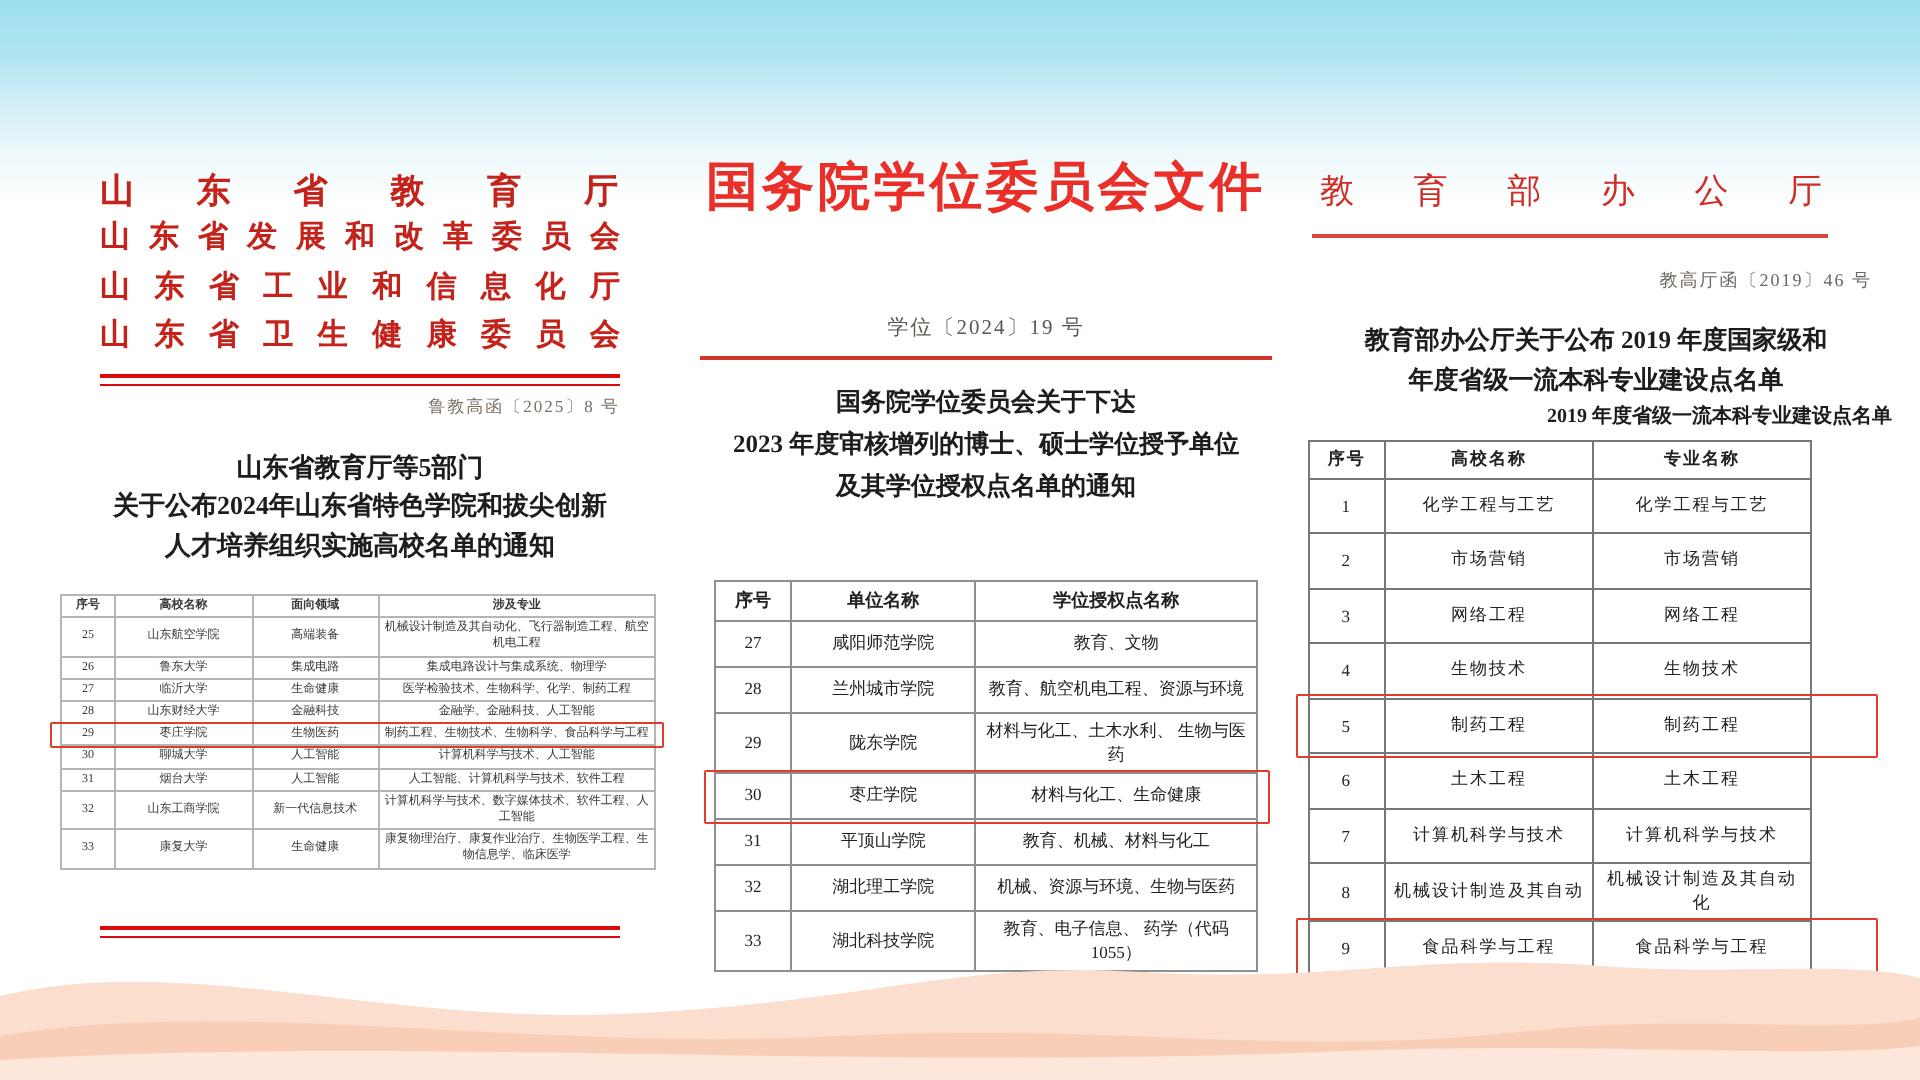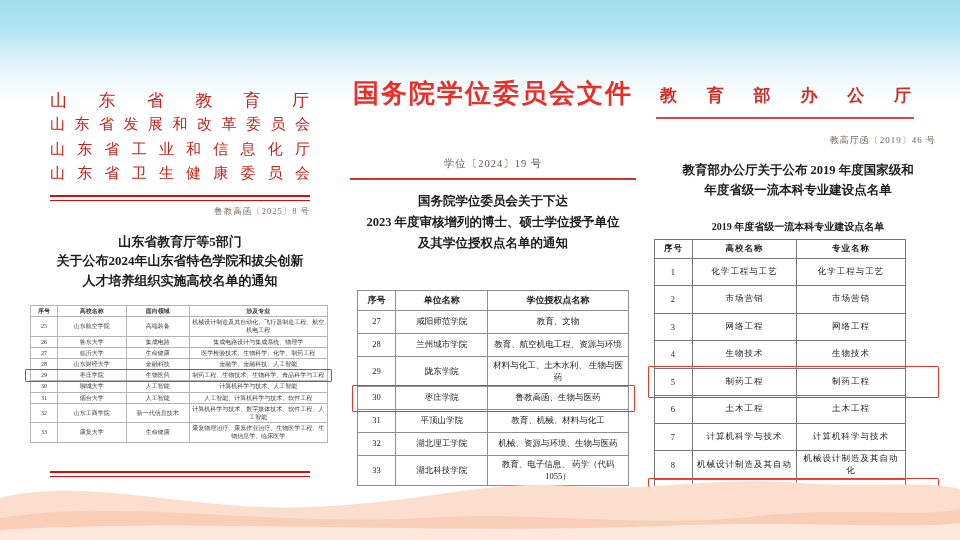--- a/index.html
+++ b/index.html
@@ -9,21 +9,21 @@
     background:linear-gradient(180deg,#9edeee 0%,#b0e4f1 5%,#cdeef6 9%,#ecf8fb 14%,#ffffff 19%,#ffffff 100%);
   }
   .waves{position:absolute;left:0;bottom:0;pointer-events:none;}
 
   
   .doc{position:absolute;}
   .t-line{display:block;}
 
   
   .doc-left{left:30px;top:80px;width:300px;}
-  .dept{width:260px;margin:9px auto;color:var(--accent-red,#c4231b);font-weight:normal;}
+  .dept{width:260px;margin:4px auto;color:var(--accent-red,#c4231b);font-weight:bold;}
   .dept-line{text-align:justify;text-align-last:justify;}
   .dept-1{font-size:17px;line-height:23px;letter-spacing:1px;}
   .dept-2{font-size:12.8px;line-height:23px;}
   .dept-3,.dept-4,.dept-5{font-size:15px;line-height:24.5px;}
   .redline-double{width:260px;margin:6px auto 0;height:3px;border-top:2px solid var(--line-red,#dc0b0b);border-bottom:1px solid var(--line-red,#dc0b0b);}
   .docnum-left{width:260px;margin:5px auto 0;text-align:right;font-size:8.5px;color:#7b6e60;letter-spacing:1px;}
   .title-left{margin-top:14px;text-align:center;font-weight:bold;font-size:13px;line-height:19.5px;color:#1d1d1d;}
   .tbl-left{margin-top:15px;width:298px;border-collapse:collapse;font-size:6px;color:#3a3a3a;table-layout:fixed;}
   .tbl-left th,.tbl-left td{border:0.6px solid #b5b5b5;padding:1px 2px;text-align:center;line-height:8.2px;font-weight:normal;}
   .tbl-left th{font-weight:bold;}
@@ -42,25 +42,25 @@
   .tbl-mid{margin:36px auto 0;width:272px;border-collapse:collapse;font-size:8.5px;color:#222;table-layout:fixed;}
   .tbl-mid th,.tbl-mid td{border:0.8px solid #8f8f8f;padding:3px 2px;text-align:center;line-height:11.5px;}
   .tbl-mid th{font-weight:bold;font-size:9px;height:13px;}
   .tbl-mid td{height:16px;}
   .tbl-mid th:nth-child(1),.tbl-mid td:nth-child(1){width:13%;}
   .tbl-mid th:nth-child(2),.tbl-mid td:nth-child(2){width:34%;}
   .tbl-mid th:nth-child(3),.tbl-mid td:nth-child(3){width:53%;}
 
   
   .doc-right{left:650px;top:84px;width:296px;}
-  .masthead-right{width:252px;margin-left:10px;font-size:17px;font-weight:bold;color:var(--masthead-red2,#cf2d26);text-align:justify;text-align-last:justify;letter-spacing:1px;line-height:24px;}
+  .masthead-right{width:252px;margin-left:10px;font-size:17px;font-weight:normal;color:var(--masthead-red2,#cf2d26);text-align:justify;text-align-last:justify;letter-spacing:1px;line-height:24px;}
   .redline-right{width:258px;margin:9px 0 0 6px;height:1.6px;background:#d8453c;}
   .docnum-right{margin-top:15px;text-align:right;padding-right:10px;font-size:9px;color:#6d655b;letter-spacing:1px;}
   .title-right{margin-top:13px;text-align:center;font-weight:bold;font-size:12.5px;line-height:20px;color:#1d1d1d;font-family:Liberation Serif, serif;}
-  .tbltitle-right{margin-top:20px;text-align:center;font-weight:bold;font-size:10px;color:#1d1d1d;}
+  .tbltitle-right{margin-top:1px;text-align:right;font-weight:bold;font-size:10px;color:#1d1d1d;}
   .tbl-right{margin:5px 0 0 4px;width:252px;border-collapse:collapse;font-size:8.5px;color:#222;table-layout:fixed;}
   .tbl-right th,.tbl-right td{border:0.8px solid #777;padding:2px;text-align:center;letter-spacing:1px;}
   .tbl-right th{font-weight:bold;height:14px;}
   .tbl-right td{height:22.5px;}
   .tbl-right th:nth-child(1),.tbl-right td:nth-child(1){width:14%;}
   .tbl-right th:nth-child(2),.tbl-right td:nth-child(2){width:42%;}
   .tbl-right th:nth-child(3),.tbl-right td:nth-child(3){width:44%;}
 
   
   tr.hl{position:relative;}
@@ -186,21 +186,21 @@
             <td>教育、航空机电工程、资源与环境</td>
           </tr>
           <tr>
             <td>29</td>
             <td>陇东学院</td>
             <td>材料与化工、土木水利、 生物与医药</td>
           </tr>
           <tr class="hl">
             <td>30</td>
             <td>枣庄学院</td>
-            <td>鲁教高函、生物与医药</td>
+            <td>材料与化工、生命健康</td>
           </tr>
           <tr>
             <td>31</td>
             <td>平顶山学院</td>
             <td>教育、机械、材料与化工</td>
           </tr>
           <tr>
             <td>32</td>
             <td>湖北理工学院</td>
             <td>机械、资源与环境、生物与医药</td>

